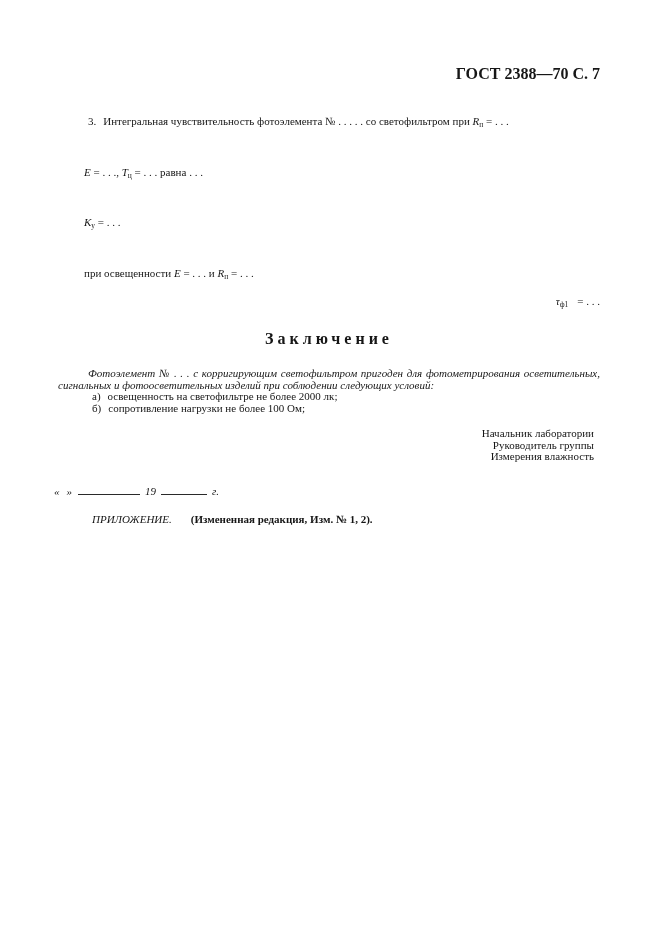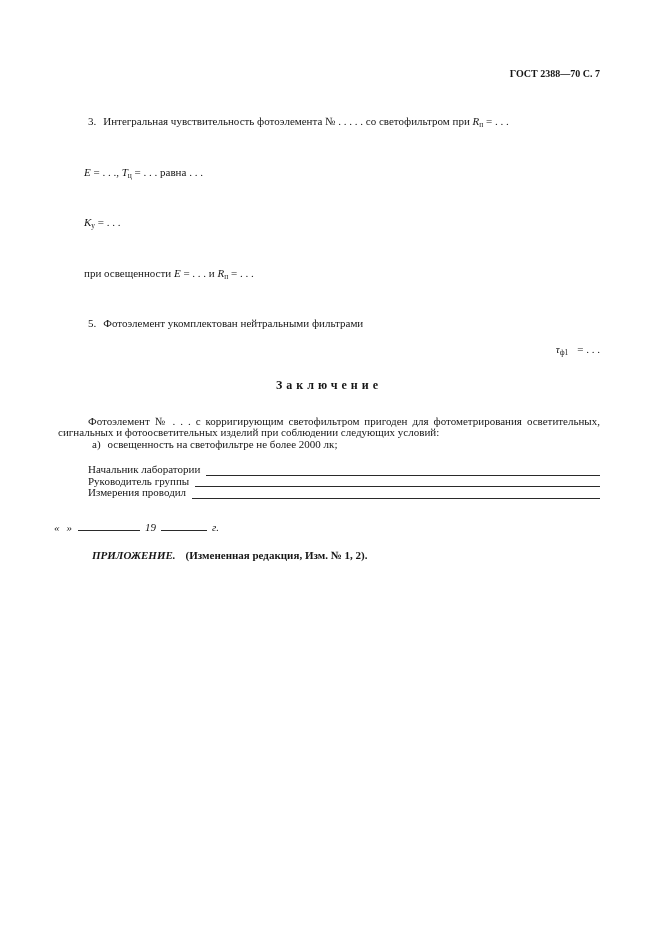--- a/index.html
+++ b/index.html
@@ -3,88 +3,88 @@
 <meta charset="utf-8">
 <style>
   html,body{margin:0;padding:0;}
   body{
     width:661px;height:936px;background:#ffffff;color:#161616;
     font-family:"Liberation Serif","DejaVu Serif",serif;
     font-size:11px;line-height:11.5px;
     -webkit-font-smoothing:antialiased;
   }
   .page{box-sizing:border-box;width:661px;height:936px;padding:67px 61px 0 58px;overflow:hidden;}
-  .doc-header{font-weight:bold;font-size:10px;text-align:right;line-height:13px;}
+  .doc-header{font-weight:bold;font-size:16px;text-align:right;line-height:13px;}
   .protocol{margin-top:13px;}
   .line{white-space:nowrap;margin-top:36px;}
   .ind-num{padding-left:30px;}
   .ind-cont{padding-left:26px;}
   .num{margin-right:7px;}
   .var{font-style:italic;}
   .sub{font-size:7.5px;vertical-align:-2px;letter-spacing:0;}
   .tau-line{margin-top:14px;padding-left:34px;text-align:right;}
   .tau-eq{margin-left:9px;}
-  .concl-heading{margin-top:22px;text-align:center;font-weight:bold;letter-spacing:4px;font-size:12px;}
-  .para{margin-top:24px;text-align:justify;text-indent:30px;}
+  .concl-heading{margin-top:22px;text-align:center;font-weight:bold;letter-spacing:4px;font-size:16px;}
+  .para{margin-top:24px;text-align:justify;text-indent:30px;font-style:italic;}
   .cond-item{padding-left:34px;white-space:nowrap;}
   .marker{margin-right:7px;}
   .signatures{margin-top:14px;}
-  .sig-row{display:flex;align-items:flex-end;padding-left:30px;height:11.5px;}
+  .sig-row{display:flex;align-items:flex-end;padding-left:30px;height:11.5px;flex-direction:column;}
   .sig-label{white-space:nowrap;margin-right:6px;}
   .sig-line{flex:1;border-bottom:1px solid #2a2a2a;height:9px;}
   .date-line{margin-top:22px;margin-left:-4px;white-space:nowrap;font-style:italic;}
   .blank{display:inline-block;border-bottom:1px solid #2a2a2a;height:9px;vertical-align:baseline;}
   .blank-month{width:62px;margin:0 5px 0 6px;}
   .blank-year{width:46px;margin:0 5px 0 5px;}
   .q-close{margin-left:7px;}
   .appendix{margin-top:17px;padding-left:34px;white-space:nowrap;}
-  .app-italic{font-style:italic;font-weight:bold;}
-  .app-bold{font-weight:bold;margin-left:10px;text-align:center;}
+  .app-italic{font-style:italic;}
+  .app-bold{font-weight:bold;margin-left:19px;text-align:center;}
 </style>
 </head>
 <body>
 
 <div class="page">
 
   <div class="doc-header">ГОСТ 2388—70 С. 7</div>
 
   <div class="protocol">
     <div class="line ind-num"><span class="num">3.</span><span>Интегральная чувствительность фотоэлемента № . . . . . со светофильтром при </span><span class="var">R</span><span class="sub">п</span><span> = . . .</span></div>
 
     <div class="line ind-cont"><span class="var">E</span><span> = . . ., </span><span class="var">T</span><span class="sub">ц</span><span> = . . . равна . . .</span></div>
 
 
     <div class="line ind-cont"><span class="var">K</span><span class="sub">у</span><span> = . . .</span></div>
 
     <div class="line ind-cont"><span>при освещенности </span><span class="var">E</span><span> = . . . и </span><span class="var">R</span><span class="sub">п</span><span> = . . .</span></div>
 
-    <div class="line ind-num"><span class="num">5.</span><span>Фотоэлемент укомплектован нейтральными фильтрами</span></div>
 
     <div class="line tau-line"><span class="var">τ</span><span class="sub">ф1</span><span class="tau-eq">= . . .</span></div>
   </div>
 
   <div class="concl-heading">Заключение</div>
 
   <div class="para">Фотоэлемент № . . . с корригирующим светофильтром пригоден для фотометрирования осветительных, сигнальных и фотоосветительных изделий при соблюдении следующих условий:</div>
 
   <div>
     <div class="cond-item"><span class="marker">а)</span><span>освещенность на светофильтре не более 2000 лк;</span></div>
+    <div class="cond-item"><span class="marker">б)</span><span>сопротивление нагрузки не более 100 Ом;</span></div>
   </div>
 
   <div class="signatures">
     <div class="sig-row">
         <span class="sig-label">Начальник лаборатории</span>
         <span class="sig-line"></span>
       </div>
     <div class="sig-row">
         <span class="sig-label">Руководитель группы</span>
         <span class="sig-line"></span>
       </div>
     <div class="sig-row">
-        <span class="sig-label">Измерения проводил</span>
+        <span class="sig-label">Измерения влажность</span>
         <span class="sig-line"></span>
       </div>
   </div>
 
   <div class="date-line"><span>«</span><span class="q-close">»</span><span class="blank blank-month"></span><span>19</span><span class="blank blank-year"></span><span>г.</span></div>
 
   <div class="appendix"><span class="app-italic">ПРИЛОЖЕНИЕ.</span><span class="app-bold">(Измененная редакция, Изм. № 1, 2).</span></div>
 
 </div>
 

